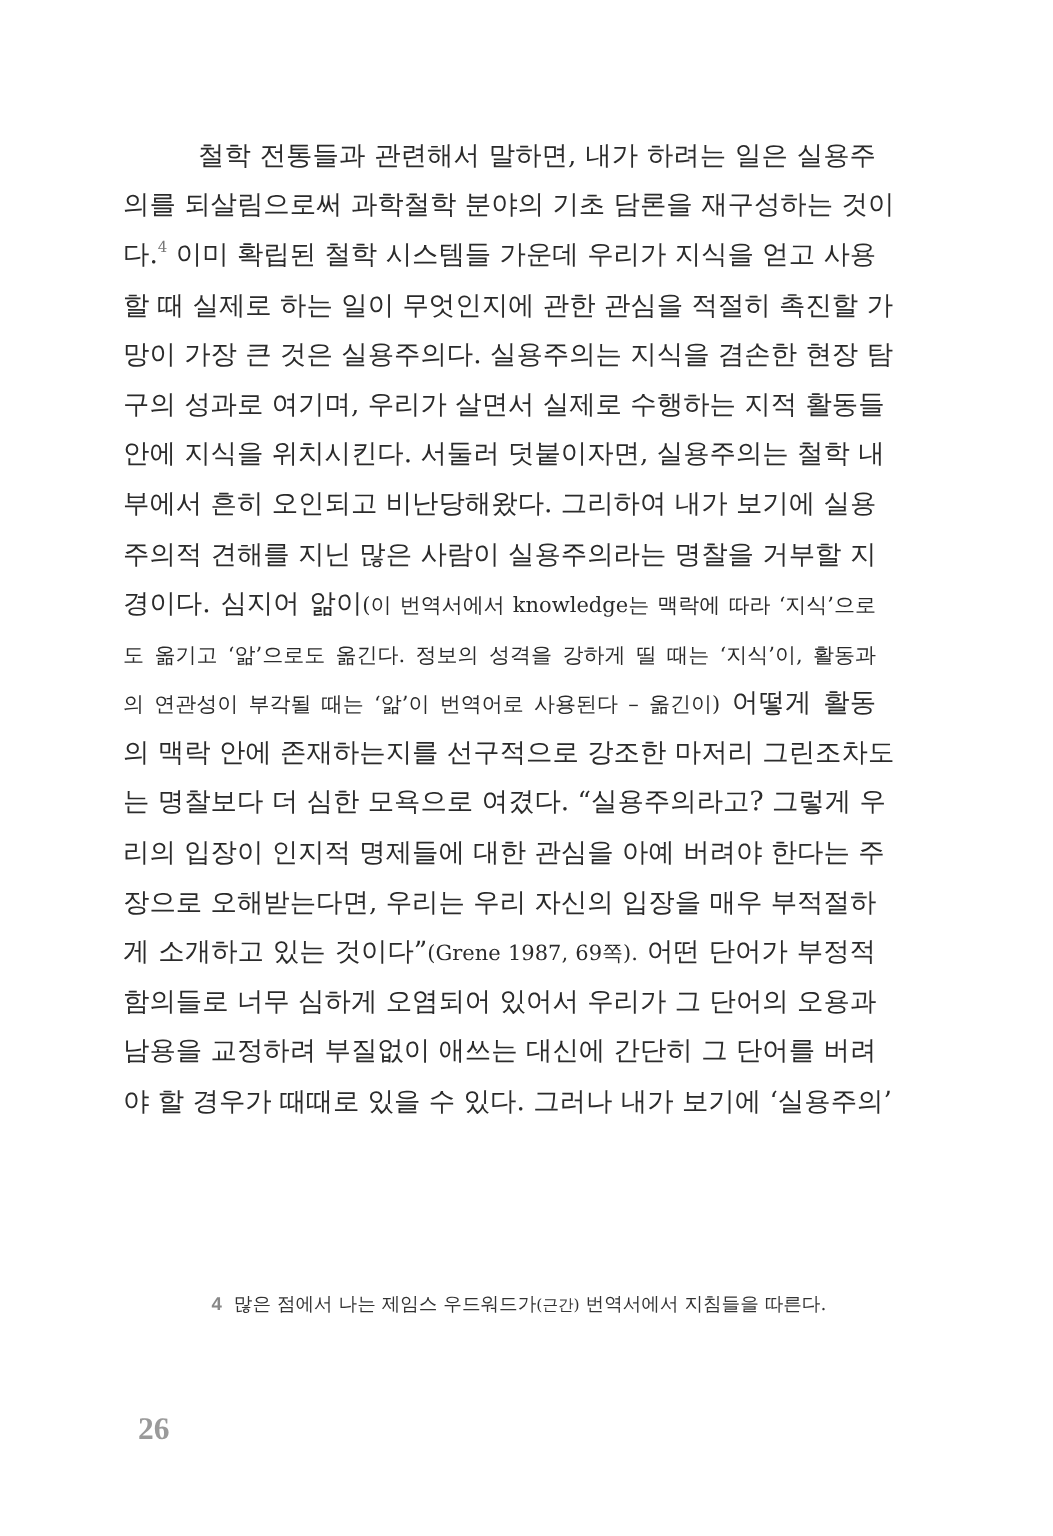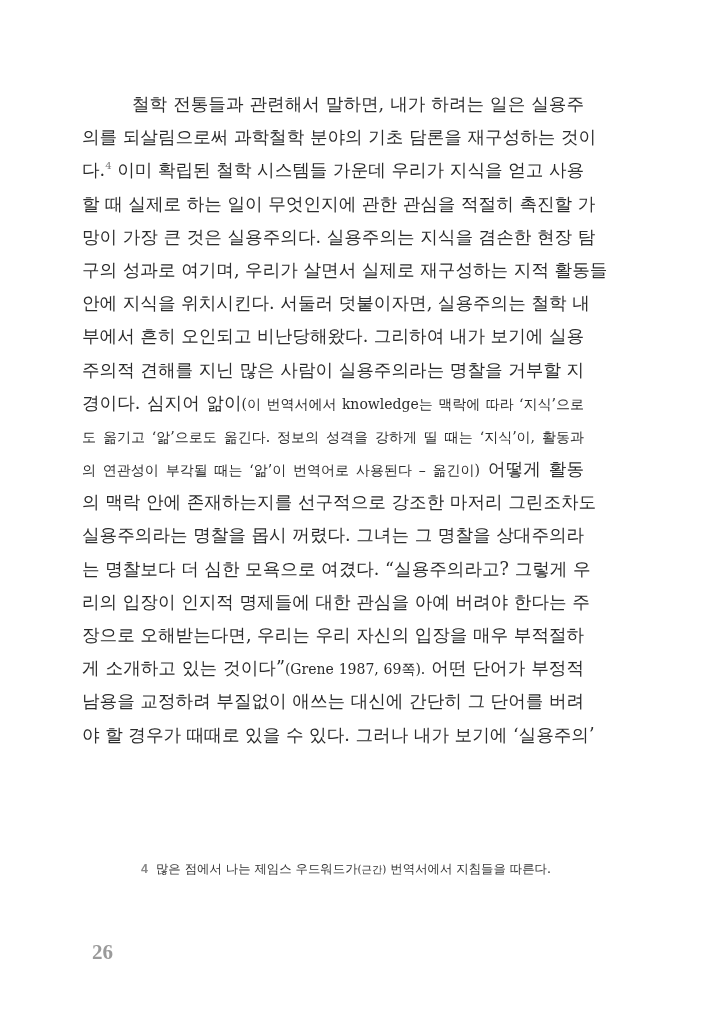--- a/index.html
+++ b/index.html
@@ -80,33 +80,33 @@
 <body>
 
 <div class="page">
 
   <div class="body-text">
     <div class="line indent"><span>철학 전통들과 관련해서 말하면, 내가 하려는 일은 실용주</span></div>
     <div class="line"><span>의를 되살림으로써 과학철학 분야의 기초 담론을 재구성하는 것이</span></div>
     <div class="line"><span>다.</span><sup>4</sup> <span>이미 확립된 철학 시스템들 가운데 우리가 지식을 얻고 사용</span></div>
     <div class="line"><span>할 때 실제로 하는 일이 무엇인지에 관한 관심을 적절히 촉진할 가</span></div>
     <div class="line"><span>망이 가장 큰 것은 실용주의다. 실용주의는 지식을 겸손한 현장 탐</span></div>
-    <div class="line"><span>구의 성과로 여기며, 우리가 살면서 실제로 재구성하는 지적 활동들</span></div>
+    <div class="line"><span>구의 성과로 여기며, 우리가 살면서 실제로 수행하는 지적 활동들</span></div>
     <div class="line"><span>안에 지식을 위치시킨다. 서둘러 덧붙이자면, 실용주의는 철학 내</span></div>
     <div class="line"><span>부에서 흔히 오인되고 비난당해왔다. 그리하여 내가 보기에 실용</span></div>
     <div class="line"><span>주의적 견해를 지닌 많은 사람이 실용주의라는 명찰을 거부할 지</span></div>
     <div class="line"><span>경이다. 심지어 앎이</span><span class="small">(이 번역서에서 knowledge는 맥락에 따라 ‘지식’으로</span></div>
     <div class="line"><span class="small">도 옮기고 ‘앎’으로도 옮긴다. 정보의 성격을 강하게 띨 때는 ‘지식’이, 활동과</span></div>
     <div class="line"><span class="small">의 연관성이 부각될 때는 ‘앎’이 번역어로 사용된다 – 옮긴이)</span> <span>어떻게 활동</span></div>
     <div class="line"><span>의 맥락 안에 존재하는지를 선구적으로 강조한 마저리 그린조차도</span></div>
-    <div class="line"><span>실용주의라는 명찰을 몹시 꺼렸다. 그녀는 그 명찰을 상대주의라</span></div>
     <div class="line"><span>는 명찰보다 더 심한 모욕으로 여겼다. “실용주의라고? 그렇게 우</span></div>
     <div class="line"><span>리의 입장이 인지적 명제들에 대한 관심을 아예 버려야 한다는 주</span></div>
     <div class="line"><span>장으로 오해받는다면, 우리는 우리 자신의 입장을 매우 부적절하</span></div>
     <div class="line"><span>게 소개하고 있는 것이다”</span><span class="small">(Grene 1987, 69쪽).</span> <span>어떤 단어가 부정적</span></div>
+    <div class="line"><span>함의들로 너무 심하게 오염되어 있어서 우리가 그 단어의 오용과</span></div>
     <div class="line"><span>남용을 교정하려 부질없이 애쓰는 대신에 간단히 그 단어를 버려</span></div>
     <div class="line"><span>야 할 경우가 때때로 있을 수 있다. 그러나 내가 보기에 ‘실용주의’</span></div>
   </div>
 
   <div class="footnote">
     <span class="fn-num">4</span><span>많은 점에서 나는 제임스 우드워드가</span><span class="small">(근간)</span><span> 번역서에서 지침들을 따른다.</span>
   </div>
 
   <div class="page-number">26</div>
 

